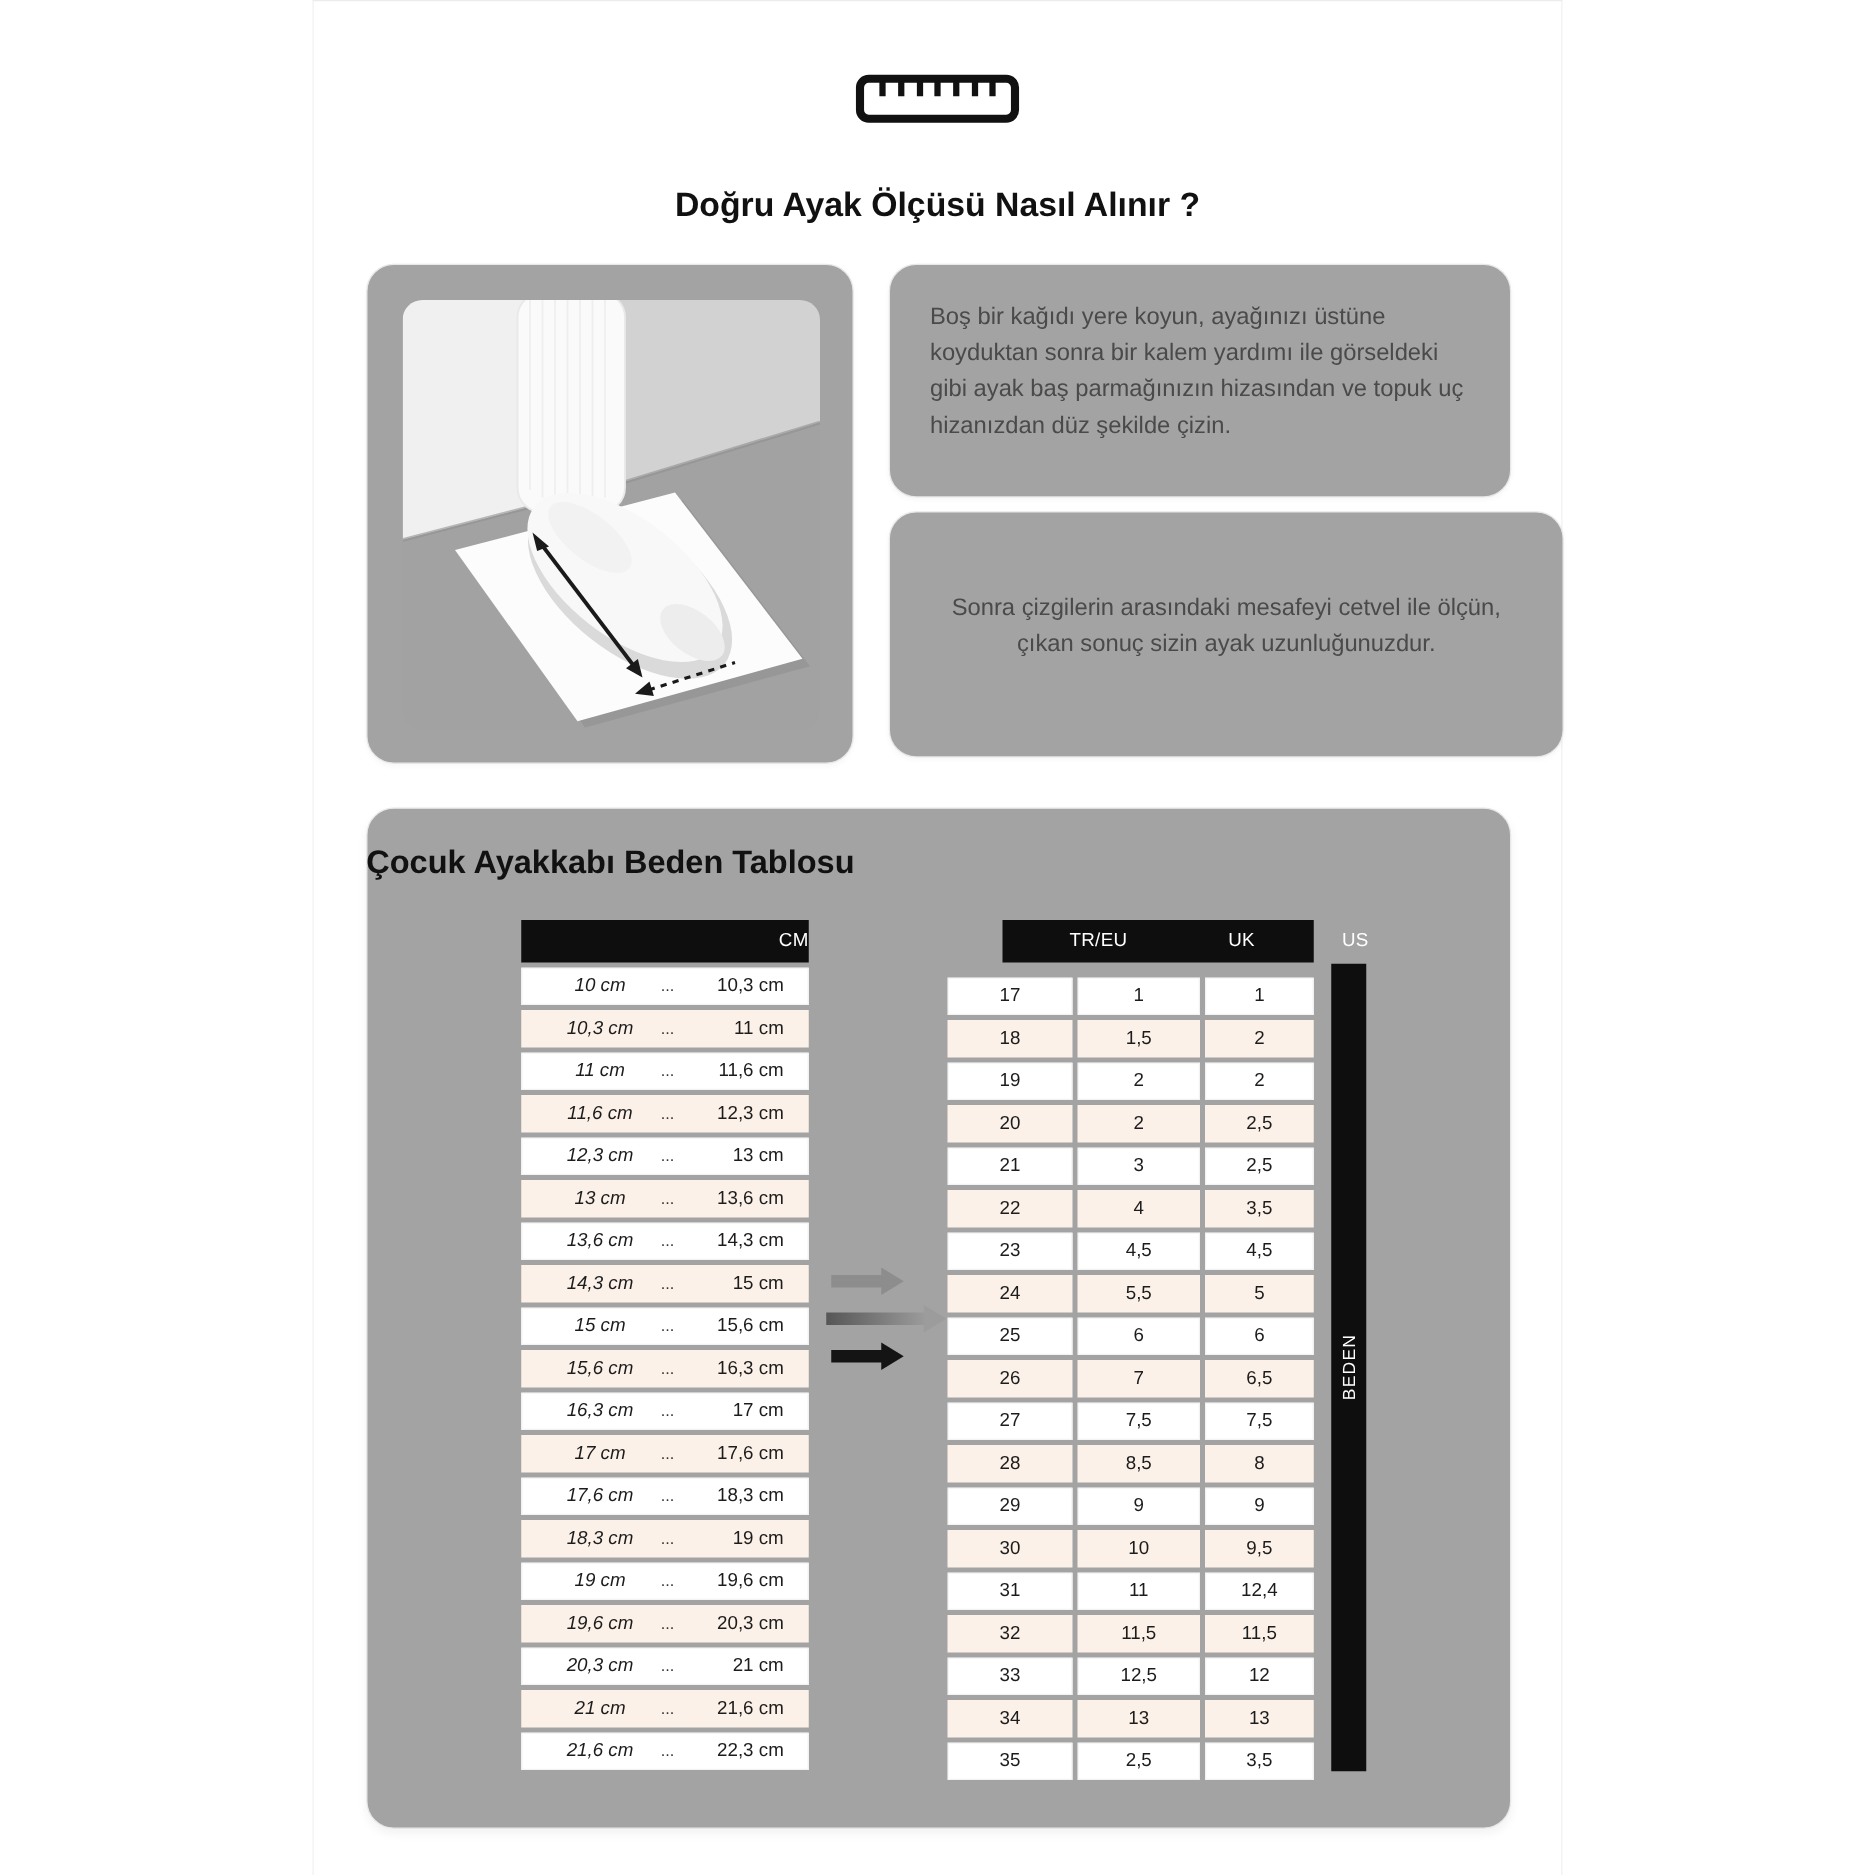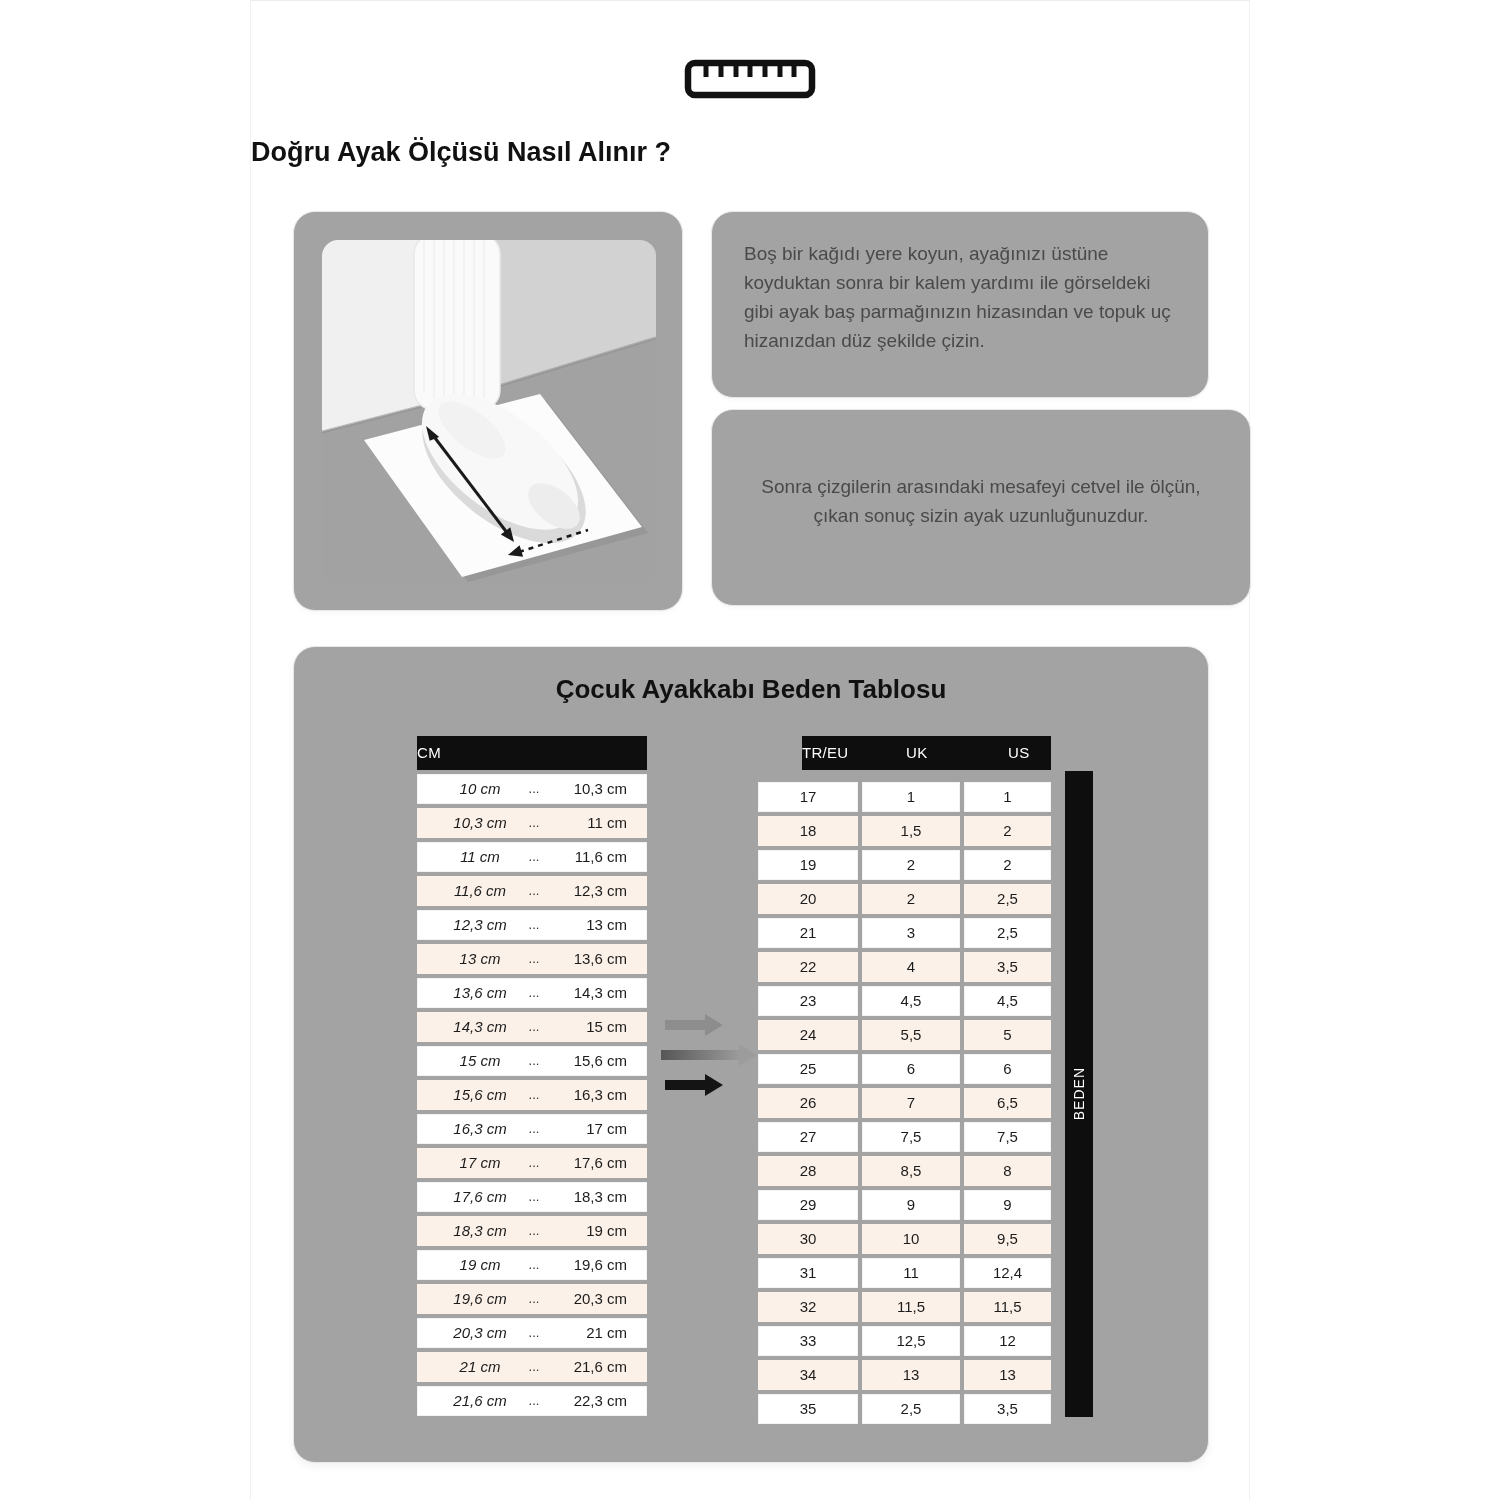--- a/index.html
+++ b/index.html
@@ -2,34 +2,34 @@
 <html><head>
 <meta charset="utf-8">
 <style>
   html,body{margin:0;padding:0;background:#ffffff;}
   body{width:1500px;height:1500px;position:relative;font-family:"Liberation Sans",sans-serif;color:#1c1c1c;}
   .content{position:absolute;left:250px;top:0;width:1000px;height:1500px;background:#fff;
            border-left:1px solid #f1f1f1;border-right:1px solid #f1f1f1;border-top:1px solid #ececec;box-sizing:border-box;}
   .abs{position:absolute;}
   
   .ruler-wrap{left:50%;top:58px;width:132px;height:40px;margin-left:-66px;}
-  .page-title{left:0;top:136px;width:100%;text-align:left;font-size:27px;font-weight:bold;color:#111;}
+  .page-title{left:0;top:148px;width:100%;text-align:center;font-size:27px;font-weight:bold;color:#111;}
   
   .card{border:1px solid #e8e8e8;border-radius:22px;background:#a3a3a3;box-sizing:border-box;box-shadow:0 2px 4px rgba(0,0,0,0.03);}
   .photo-card{left:42px;top:210px;width:390px;height:400px;}
   .photo{position:absolute;left:28px;top:28px;width:334px;height:344px;border-radius:16px;overflow:hidden;}
   .text-card-1{left:460px;top:210px;width:498px;height:187px;}
   .text-card-2{left:460px;top:408px;width:540px;height:197px;text-align:center;}
   .instruction{padding:27px 32px 0 32px;font-size:19px;line-height:29px;color:#4a4a4a;}
   .text-card-2 .instruction{padding-top:62px;}
   
   .chart-card{left:42px;top:645px;width:916px;height:817px;box-shadow:0 4px 8px rgba(0,0,0,0.05);}
-  .chart-title{left:42px;top:673px;width:916px;text-align:center;font-size:26px;font-weight:bold;color:#111;}
-  
-  .tbl-header{height:34px;line-height:34px;background:#0e0e0e;color:#fff;font-size:15px;text-align:left;letter-spacing:.3px;}
+  .chart-title{left:42px;top:673px;width:916px;text-align:left;font-size:26px;font-weight:bold;color:#111;}
+  
+  .tbl-header{height:34px;line-height:34px;background:#0e0e0e;color:#fff;font-size:15px;text-align:right;letter-spacing:.3px;}
   .cm-table{left:166px;top:735px;width:230px;}
   .cm-body{margin-top:4px;display:flex;flex-direction:column;gap:4px;}
   .cm-row{height:30px;line-height:30px;display:grid;grid-template-columns:1fr 30px 1fr;
           padding:0 20px 0 24px;box-sizing:border-box;font-size:15px;}
   .cm-row:nth-child(odd){background:#ffffff;box-shadow:inset 0 0 0 1px #f3f3f3;}
   .cm-row:nth-child(even){background:#fcf1e8;}
   .cm-from{text-align:center;font-style:italic;}
   .cm-sep{text-align:center;font-size:13px;color:#333;}
   .cm-to{text-align:right;}
   .size-table{left:507px;top:735px;width:293px;}

